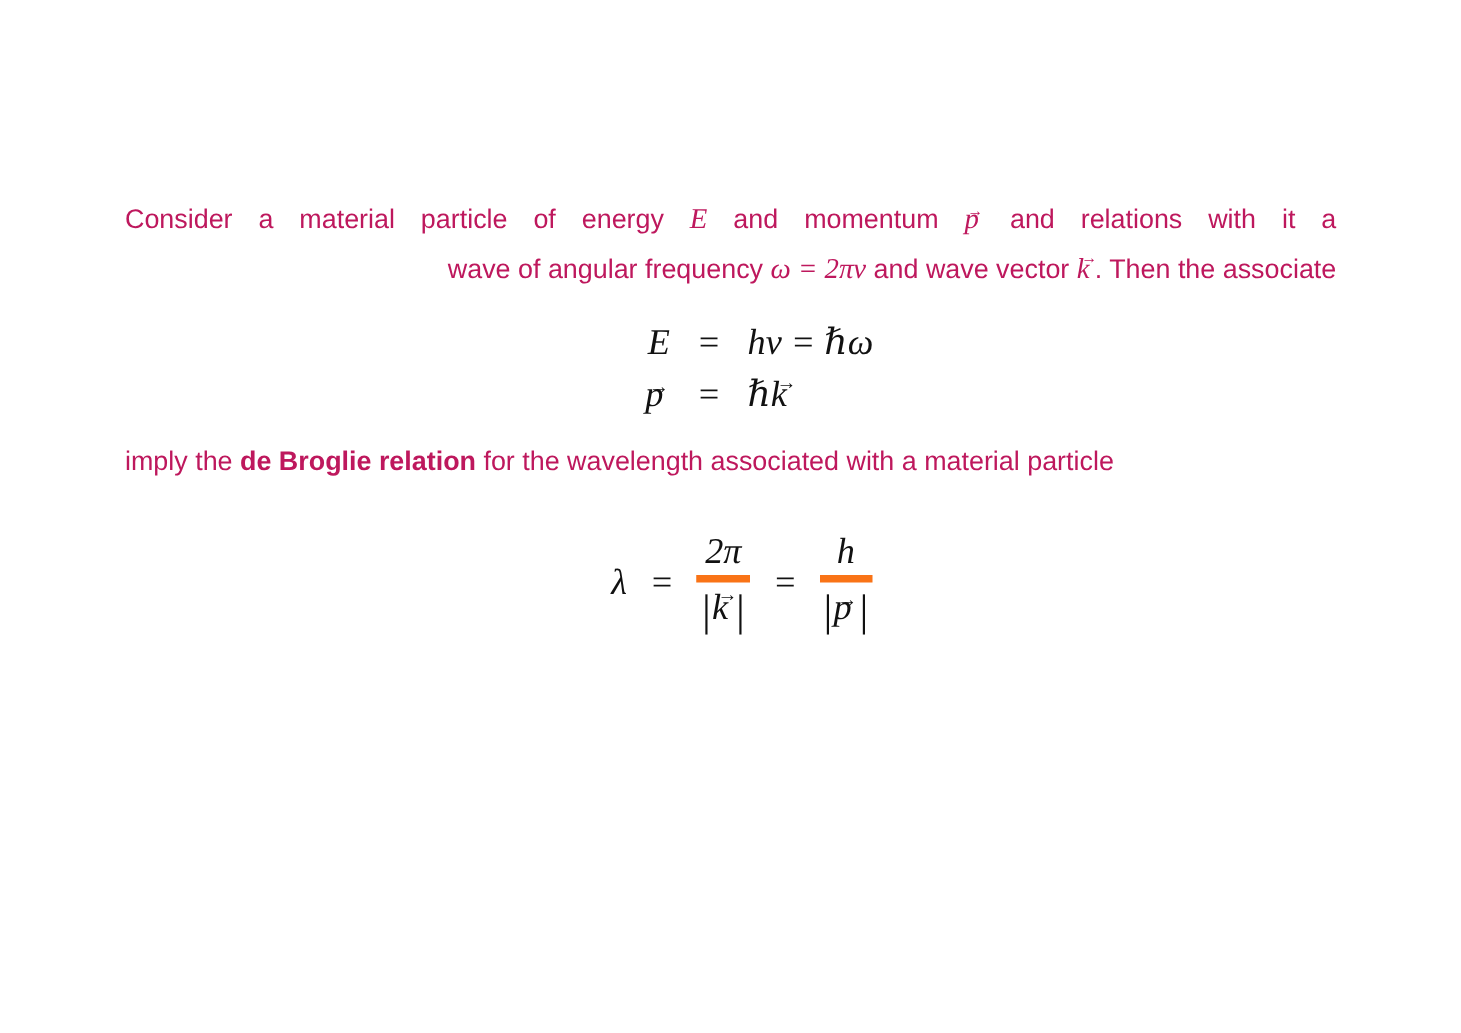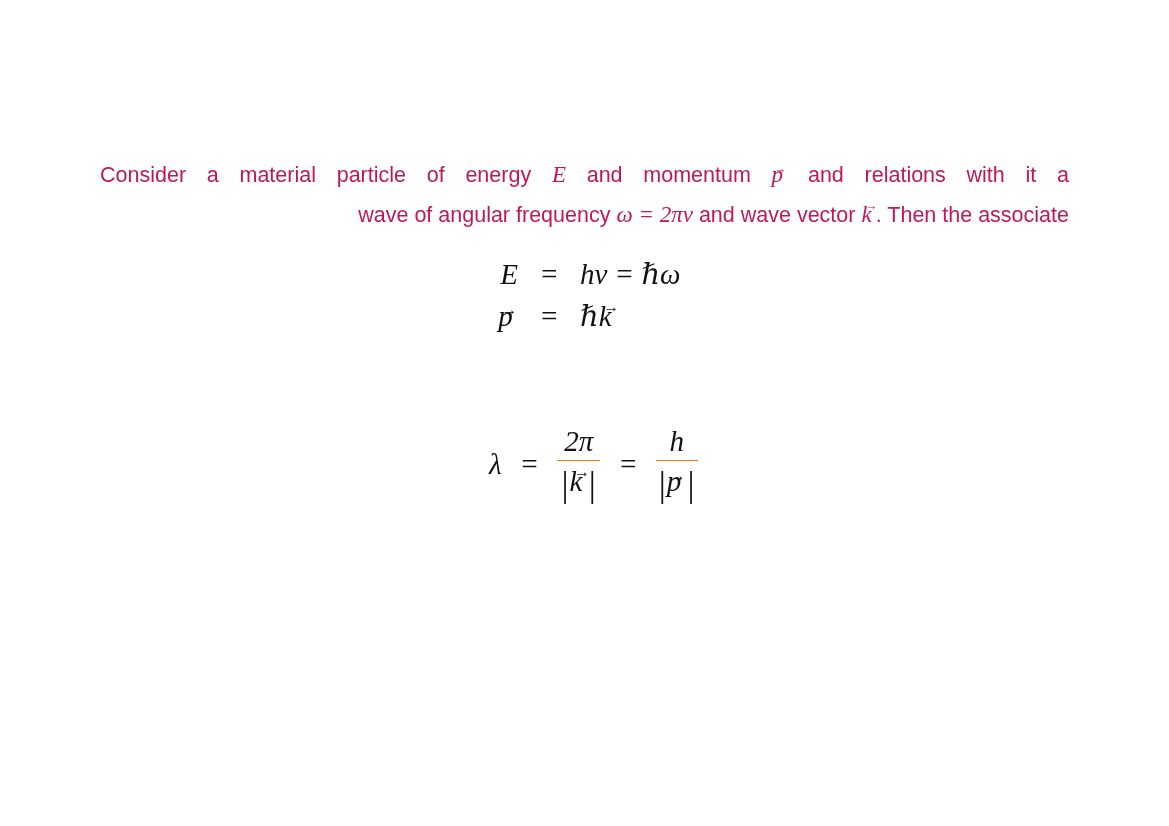--- a/index.html
+++ b/index.html
@@ -60,21 +60,21 @@
     font-size: 0.55em;
     line-height: 1;
     letter-spacing: 0;
   }
   .vec-x .vec-arrow   { top: 0.02em;  left: 0.18em; }  
   .vec-tall .vec-arrow{ top: -0.22em; left: 0.28em; }  
 
   
   #eq1 {
     position: absolute;
-    left: 470px;
+    left: 488px;
     top: 253px;
   }
   .eq-row { line-height: 42px; white-space: nowrap; }
   .eq-lhs { display: inline-block; width: 48px; text-align: right; }
   .eq-mid { display: inline-block; width: 62px; text-align: center; }
   .eq-rhs { display: inline-block; text-align: left; }
 
   
   #eq2 {
     position: absolute;
@@ -86,21 +86,21 @@
   #eq2 .tok { margin: 0 9px; }
   #eq2 .tok:first-child { margin-left: 0; }
   .frac {
     display: inline-block;
     text-align: center;
     vertical-align: middle;
   }
   .frac .num {
     display: block;
     padding: 0 7px 4px;
-    border-bottom: 1px solid #f97316;
+    border-bottom: 6px solid #f97316;
     line-height: 1.05;
   }
   .frac .den {
     display: block;
     padding: 4px 2px 0;
     white-space: nowrap;
     line-height: 1.15;
   }
   .abs-bar {
     font-style: normal;
@@ -119,20 +119,21 @@
   <div class="para" id="para1">
     <div class="jline"><span>Consider a material particle of energy </span><span class="imath">E</span><span> and momentum </span><span class="imath vec vec-x"><span class="vec-arrow">→</span><span>p</span></span><span> and relations with it a</span></div>
     <div class="lline"><span>wave of angular frequency </span><span class="imath">ω = 2πν</span><span> and wave vector </span><span class="imath vec vec-tall"><span class="vec-arrow">→</span><span>k</span></span><span>. Then the associate</span></div>
   </div>
 
   <div id="eq1" class="dmath">
     <div class="eq-row"><span class="eq-lhs">E</span><span class="eq-mid">=</span><span class="eq-rhs">hν = ℏω</span></div>
     <div class="eq-row"><span class="eq-lhs"><span class="vec vec-x"><span class="vec-arrow">→</span><span>p</span></span></span><span class="eq-mid">=</span><span class="eq-rhs"><span>ℏ</span><span class="vec vec-tall"><span class="vec-arrow">→</span><span>k</span></span></span></div>
   </div>
 
+  <div class="para" id="para2"><span>imply the </span><span class="bold">de Broglie relation</span><span> for the wavelength associated with a material particle</span></div>
 
   <div id="eq2" class="dmath">
     <span class="tok">λ</span>
     <span class="tok">=</span>
     <span class="tok frac">
         <span class="num">2π</span>
         <span class="den"><span class="abs-bar">|</span><span class="vec vec-tall"><span class="vec-arrow">→</span><span>k</span></span><span class="abs-bar">|</span></span>
       </span>
     <span class="tok">=</span>
     <span class="tok frac">

